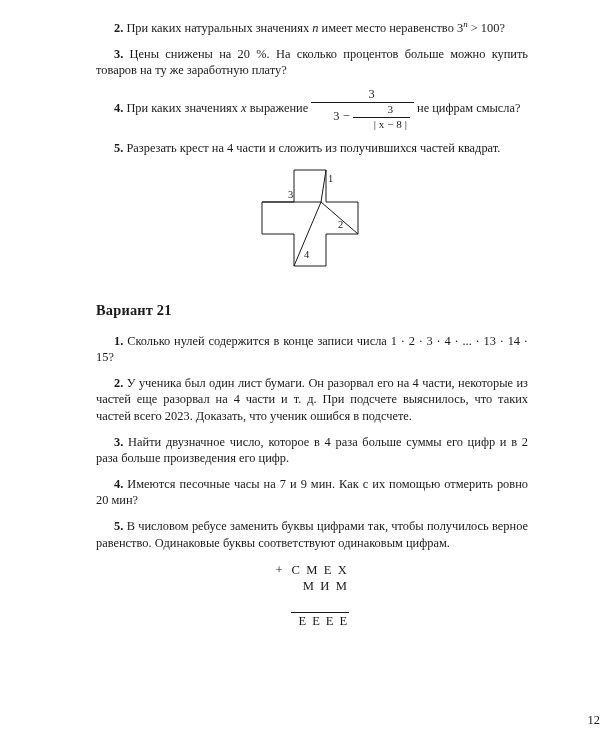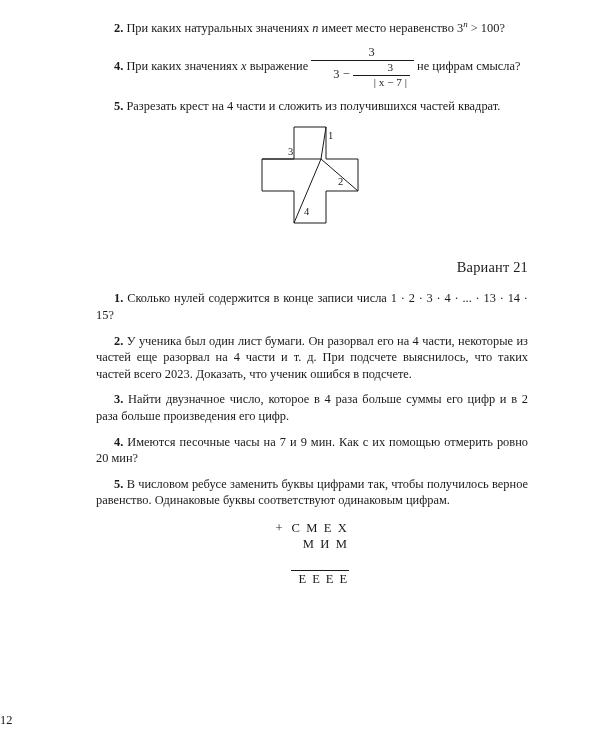--- a/index.html
+++ b/index.html
@@ -88,22 +88,22 @@
     height: 118px;
     margin: 8px 0 18px 0;
   }
   .cross-svg {
     position: absolute;
     left: 142px;
     top: 0;
   }
 
   .variant-title {
-    text-align: right;
-    font-weight: normal;
+    text-align: left;
+    font-weight: bold;
     font-size: 14.4px;
     margin: 8px 0 14px 0;
     letter-spacing: 0.2px;
   }
 
   
   .rebus {
     margin: 12px 0 0 0;
     display: flex;
     justify-content: center;
@@ -126,50 +126,54 @@
     border-bottom: 1px solid #1a1a1a;
     padding-bottom: 17px;
   }
   .rebus-row.last { padding-top: 1px; letter-spacing: 1.4px; }
 
   .page-number {
     position: absolute;
     bottom: 22px;
     left: 0;
     width: 600px;
-    text-align: left;
+    text-align: right;
     font-size: 12.4px;
   }
 </style>
 </head>
 <body>
 
 <div class="page">
 
   <p class="problem">
     <span class="num">2.</span>
     <span>При каких натуральных значениях</span>
     <span class="ital">n</span>
     <span>имеет место неравенство</span>
     <span class="pow nowrap"><span>3</span><sup>n</sup> <span>&gt; 100?</span></span>
   </p>
 
+  <p class="problem">
+    <span class="num">3.</span>
+    <span>Цены снижены на 20 %. На сколько процентов больше можно купить товаров на ту же заработную плату?</span>
+  </p>
 
   <p class="prob4">
     <span class="num">4.</span>
     <span>При каких значениях</span>
     <span class="ital">x</span>
     <span>выражение</span>
     <span class="frac-line expr-row">
       <span class="numer">3</span>
       <span class="denom">
         <span>3 −</span>
         <span class="inner-frac">
           <span class="numer">3</span>
-          <span class="denom">| x − 7 |</span>
+          <span class="denom">| x − 8 |</span>
         </span>
       </span>
     </span>
     <span>не цифрам смысла?</span>
   </p>
 
   <p class="problem">
     <span class="num">5.</span>
     <span>Разрезать крест на 4 части и сложить из получившихся частей квадрат.</span>
   </p>

